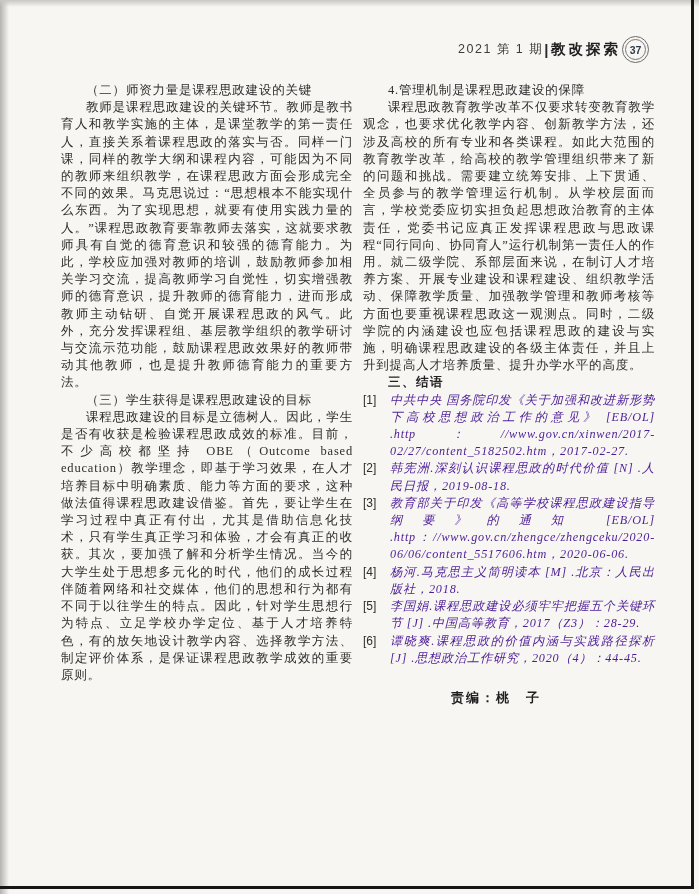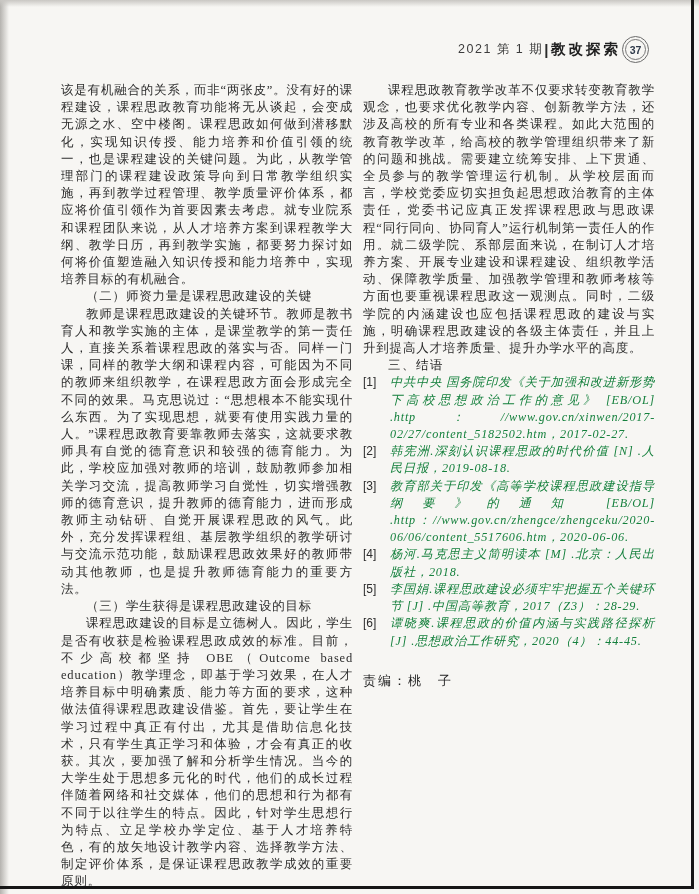--- a/index.html
+++ b/index.html
@@ -42,44 +42,44 @@
     text-align:justify;letter-spacing:0.8px;
   }
   .col-left{left:61px;}
   .col-right{left:363px;}
   .column p{margin:0;}
   .para{text-indent:2em;}
   .para-cont{text-indent:0;}
   .subhead{text-indent:2em;}
   .num-head{text-indent:2em;}
   .conclusion-heading{
-    text-indent:2em;font-weight:normal;
+    text-indent:2em;font-weight:bold;
     font-family:"Liberation Sans","DejaVu Sans",sans-serif;
     font-size:12.5px;letter-spacing:1.5px;color:#222;
   }
 
   
   .references-heading{
     margin-top:14px !important;
     font-weight:bold;
     font-family:"Liberation Sans","DejaVu Sans",sans-serif;
     font-size:12.5px;letter-spacing:1px;color:#222;
   }
   .ref-item{display:flex;align-items:flex-start;}
   .ref-label{
     width:27px;flex-shrink:0;
     font-family:"Liberation Sans","DejaVu Sans",sans-serif;
     font-size:12px;letter-spacing:0;color:#2d2d2d;
   }
-  .ref-text{flex:1;font-style:italic;font-size:12.2px;line-height:17.2px;color:#15803d;}
+  .ref-text{flex:1;font-style:italic;font-size:12.2px;line-height:17.2px;color:#4c1d95;}
 
   .editor-credit{
     margin-top:22px !important;
-    text-align:left;padding-right:26px;
-    font-weight:normal;font-size:13px;letter-spacing:2px;
+    text-align:center;padding-right:26px;
+    font-weight:bold;font-size:13px;letter-spacing:2px;
     font-family:"Liberation Sans","DejaVu Sans",sans-serif;color:#1f1f1f;
   }
 </style>
 </head>
 <body>
 
 <div>
 
   <div class="edge-left"></div>
   <div class="edge-top"></div>
@@ -87,28 +87,28 @@
   <div class="page-header">
     <span class="issue-label">2021 第 1 期</span>
     <span class="header-sep">|</span>
     <span class="section-title">教改探索</span>
     <span class="page-circle">
       <span class="page-circle-inner">37</span>
     </span>
   </div>
 
   <div class="column col-left">
-    <p class="para-cont">该是有机融合的关系，而非“两张皮”。没有好的课程建设，课程思政教育功能将无从谈起，会变成无源之水、空中楼阁。课程思政如何做到潜移默化，实现知识传授、能力培养和价值引领的统一，也是课程建设的关键问题。为此，从教学管理部门的课程建设政策导向到日常教学组织实施，再到教学过程管理、教学质量评价体系，都应将价值引领作为首要因素去考虑。就专业院系和课程团队来说，从人才培养方案到课程教学大纲、教学日历，再到教学实施，都要努力探讨如何将价值塑造融入知识传授和能力培养中，实现培养目标的有机融合。</p>
     <p class="subhead">（二）师资力量是课程思政建设的关键</p>
     <p class="para">教师是课程思政建设的关键环节。教师是教书育人和教学实施的主体，是课堂教学的第一责任人，直接关系着课程思政的落实与否。同样一门课，同样的教学大纲和课程内容，可能因为不同的教师来组织教学，在课程思政方面会形成完全不同的效果。马克思说过：“思想根本不能实现什么东西。为了实现思想，就要有使用实践力量的人。”课程思政教育要靠教师去落实，这就要求教师具有自觉的德育意识和较强的德育能力。为此，学校应加强对教师的培训，鼓励教师参加相关学习交流，提高教师学习自觉性，切实增强教师的德育意识，提升教师的德育能力，进而形成教师主动钻研、自觉开展课程思政的风气。此外，充分发挥课程组、基层教学组织的教学研讨与交流示范功能，鼓励课程思政效果好的教师带动其他教师，也是提升教师德育能力的重要方法。</p>
     <p class="subhead">（三）学生获得是课程思政建设的目标</p>
     <p class="para">课程思政建设的目标是立德树人。因此，学生是否有收获是检验课程思政成效的标准。目前，不少高校都坚持 OBE（Outcome based education）教学理念，即基于学习效果，在人才培养目标中明确素质、能力等方面的要求，这种做法值得课程思政建设借鉴。首先，要让学生在学习过程中真正有付出，尤其是借助信息化技术，只有学生真正学习和体验，才会有真正的收获。其次，要加强了解和分析学生情况。当今的大学生处于思想多元化的时代，他们的成长过程伴随着网络和社交媒体，他们的思想和行为都有不同于以往学生的特点。因此，针对学生思想行为特点、立足学校办学定位、基于人才培养特色，有的放矢地设计教学内容、选择教学方法、制定评价体系，是保证课程思政教学成效的重要原则。</p>
   </div>
 
   <div class="column col-right">
+    <p class="num-head">4.管理机制是课程思政建设的保障</p>
     <p class="para">课程思政教育教学改革不仅要求转变教育教学观念，也要求优化教学内容、创新教学方法，还涉及高校的所有专业和各类课程。如此大范围的教育教学改革，给高校的教学管理组织带来了新的问题和挑战。需要建立统筹安排、上下贯通、全员参与的教学管理运行机制。从学校层面而言，学校党委应切实担负起思想政治教育的主体责任，党委书记应真正发挥课程思政与思政课程“同行同向、协同育人”运行机制第一责任人的作用。就二级学院、系部层面来说，在制订人才培养方案、开展专业建设和课程建设、组织教学活动、保障教学质量、加强教学管理和教师考核等方面也要重视课程思政这一观测点。同时，二级学院的内涵建设也应包括课程思政的建设与实施，明确课程思政建设的各级主体责任，并且上升到提高人才培养质量、提升办学水平的高度。</p>
     <p class="conclusion-heading">三、结语</p>
 
 
     <div class="ref-item">
       <span class="ref-label">[1]</span>
       <span class="ref-text">中共中央 国务院印发《关于加强和改进新形势下高校思想政治工作的意见》 [EB/OL] .http：//www.gov.cn/xinwen/2017-02/27/content_5182502.htm，2017-02-27.</span>
     </div>
     <div class="ref-item">
       <span class="ref-label">[2]</span>

